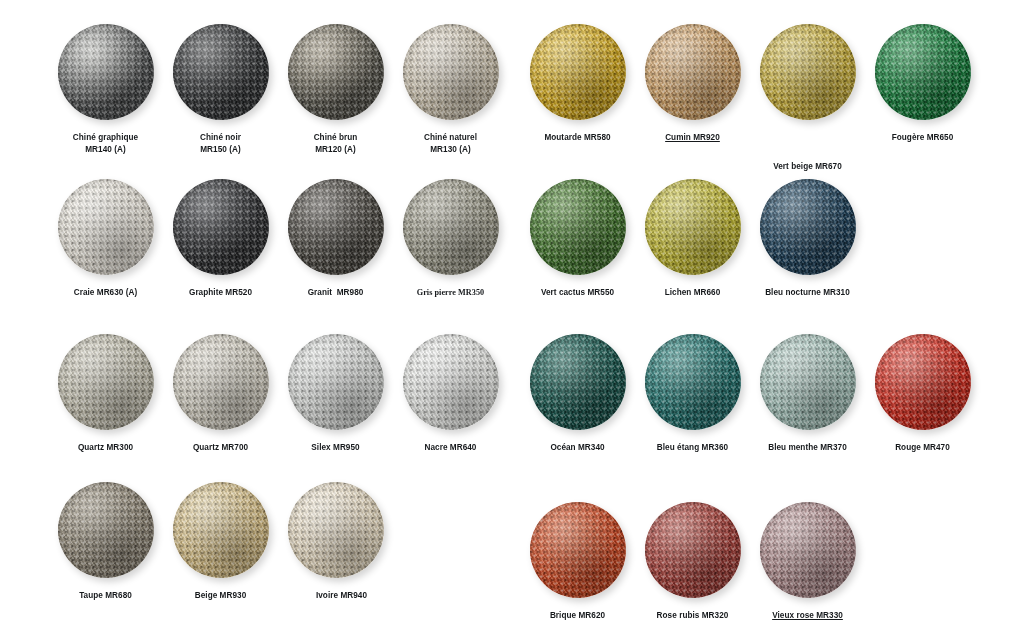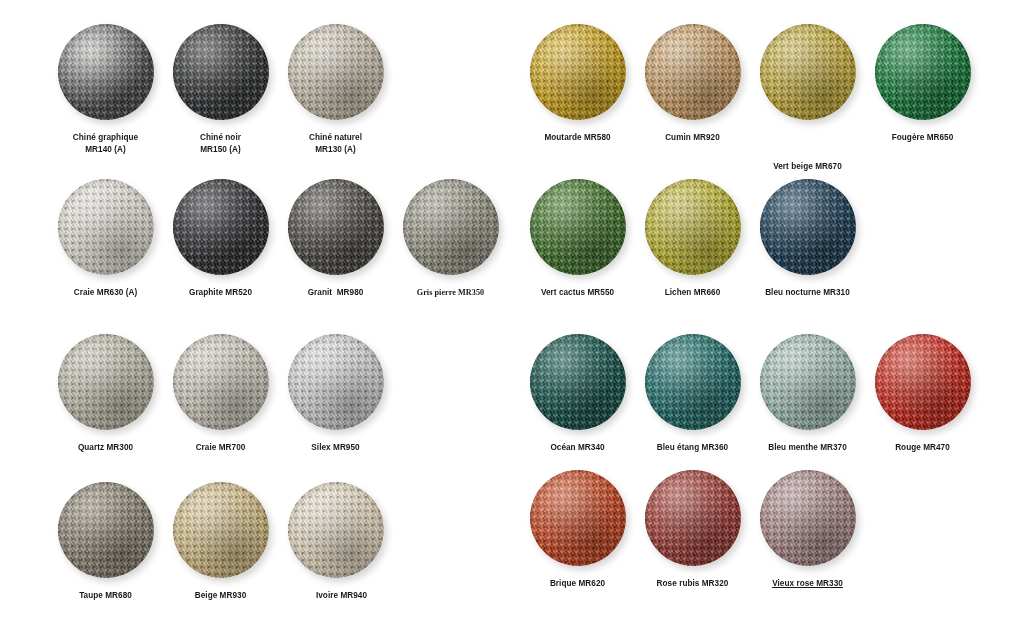--- a/index.html
+++ b/index.html
@@ -136,20 +136,31 @@
               <div class="tex tex-a"></div>
               <div class="tex-b"></div>
               <div class="shade"></div>
               <div class="rim"></div>
             </div>
           </div>
           <div class="swatch-label" style="color: rgb(22, 25, 28);"><div>Chiné noir</div><div>MR150 (A)</div></div>
         </div>
         <div class="swatch-cell">
           <div class="swatch-disc-wrap">
+            <div class="swatch-disc" style="background: radial-gradient(circle at 36% 30%, rgb(181, 171, 148) 0%, rgb(85, 83, 74) 62%, rgb(85, 83, 74) 100%);">
+              <div class="tex tex-a"></div>
+              <div class="tex-b"></div>
+              <div class="shade"></div>
+              <div class="rim"></div>
+            </div>
+          </div>
+          <div class="swatch-label" style="color: rgb(22, 25, 28);"><div>Chiné brun</div><div>MR120 (A)</div></div>
+        </div>
+        <div class="swatch-cell">
+          <div class="swatch-disc-wrap">
             <div class="swatch-disc" style="background: radial-gradient(circle at 36% 30%, rgb(232, 225, 211) 0%, rgb(207, 196, 174) 62%, rgb(207, 196, 174) 100%);">
               <div class="tex tex-a"></div>
               <div class="tex-b"></div>
               <div class="shade"></div>
               <div class="rim"></div>
             </div>
           </div>
           <div class="swatch-label" style="color: rgb(22, 25, 28);"><div>Chiné naturel</div><div>MR130 (A)</div></div>
         </div>
       </div>
@@ -213,32 +224,43 @@
         </div>
         <div class="swatch-cell">
           <div class="swatch-disc-wrap">
             <div class="swatch-disc" style="background: radial-gradient(circle at 36% 30%, rgb(229, 225, 213) 0%, rgb(211, 206, 192) 62%, rgb(211, 206, 192) 100%);">
               <div class="tex tex-a"></div>
               <div class="tex-b"></div>
               <div class="shade"></div>
               <div class="rim"></div>
             </div>
           </div>
-          <div class="swatch-label" style="color: rgb(22, 25, 28);"><div>Craie MR700</div></div>
+          <div class="swatch-label" style="color: rgb(22, 25, 28);"><div>Quartz MR700</div></div>
         </div>
         <div class="swatch-cell">
           <div class="swatch-disc-wrap">
             <div class="swatch-disc" style="background: radial-gradient(circle at 36% 30%, rgb(236, 238, 236) 0%, rgb(217, 219, 216) 62%, rgb(217, 219, 216) 100%);">
               <div class="tex tex-a"></div>
               <div class="tex-b"></div>
               <div class="shade"></div>
               <div class="rim"></div>
             </div>
           </div>
           <div class="swatch-label" style="color: rgb(22, 25, 28);"><div>Silex MR950</div></div>
+        </div>
+        <div class="swatch-cell">
+          <div class="swatch-disc-wrap">
+            <div class="swatch-disc" style="background: radial-gradient(circle at 36% 30%, rgb(250, 251, 249) 0%, rgb(235, 236, 232) 62%, rgb(235, 236, 232) 100%);">
+              <div class="tex tex-a"></div>
+              <div class="tex-b"></div>
+              <div class="shade"></div>
+              <div class="rim"></div>
+            </div>
+          </div>
+          <div class="swatch-label" style="color: rgb(22, 25, 28);"><div>Nacre MR640</div></div>
         </div>
       </div>
       <div class="swatch-row" style="top: 458px;">
         <div class="swatch-cell">
           <div class="swatch-disc-wrap">
             <div class="swatch-disc" style="background: radial-gradient(circle at 36% 30%, rgb(166, 157, 138) 0%, rgb(142, 133, 116) 62%, rgb(142, 133, 116) 100%);">
               <div class="tex tex-a"></div>
               <div class="tex-b"></div>
               <div class="shade"></div>
               <div class="rim"></div>
@@ -289,21 +311,21 @@
         </div>
         <div class="swatch-cell">
           <div class="swatch-disc-wrap">
             <div class="swatch-disc" style="background: radial-gradient(circle at 36% 30%, rgb(229, 189, 139) 0%, rgb(213, 162, 99) 62%, rgb(213, 162, 99) 100%);">
               <div class="tex tex-a"></div>
               <div class="tex-b"></div>
               <div class="shade"></div>
               <div class="rim"></div>
             </div>
           </div>
-          <div class="swatch-label" style="color: rgb(22, 25, 28);"><div>Cumin MR920</div></div>
+          <div class="swatch-label" style="color: rgb(22, 25, 28); text-decoration: underline;"><div>Cumin MR920</div></div>
         </div>
         <div class="swatch-cell">
           <div class="swatch-disc-wrap">
             <div class="swatch-disc" style="background: radial-gradient(circle at 36% 30%, rgb(221, 200, 97) 0%, rgb(205, 177, 53) 62%, rgb(205, 177, 53) 100%);">
               <div class="tex tex-a"></div>
               <div class="tex-b"></div>
               <div class="shade"></div>
               <div class="rim"></div>
             </div>
           </div>
@@ -395,21 +417,21 @@
             <div class="swatch-disc" style="background: radial-gradient(circle at 36% 30%, rgb(232, 72, 58) 0%, rgb(215, 38, 23) 62%, rgb(215, 38, 23) 100%);">
               <div class="tex tex-a"></div>
               <div class="tex-b"></div>
               <div class="shade"></div>
               <div class="rim"></div>
             </div>
           </div>
           <div class="swatch-label" style="color: rgb(22, 25, 28);"><div>Rouge MR470</div></div>
         </div>
       </div>
-      <div class="swatch-row" style="top: 446px;">
+      <div class="swatch-row" style="top: 478px;">
         <div class="swatch-cell">
           <div class="swatch-disc-wrap">
             <div class="swatch-disc" style="background: radial-gradient(circle at 36% 30%, rgb(224, 98, 55) 0%, rgb(209, 67, 27) 62%, rgb(209, 67, 27) 100%);">
               <div class="tex tex-a"></div>
               <div class="tex-b"></div>
               <div class="shade"></div>
               <div class="rim"></div>
             </div>
           </div>
           <div class="swatch-label" style="color: rgb(22, 25, 28);"><div>Brique MR620</div></div>

